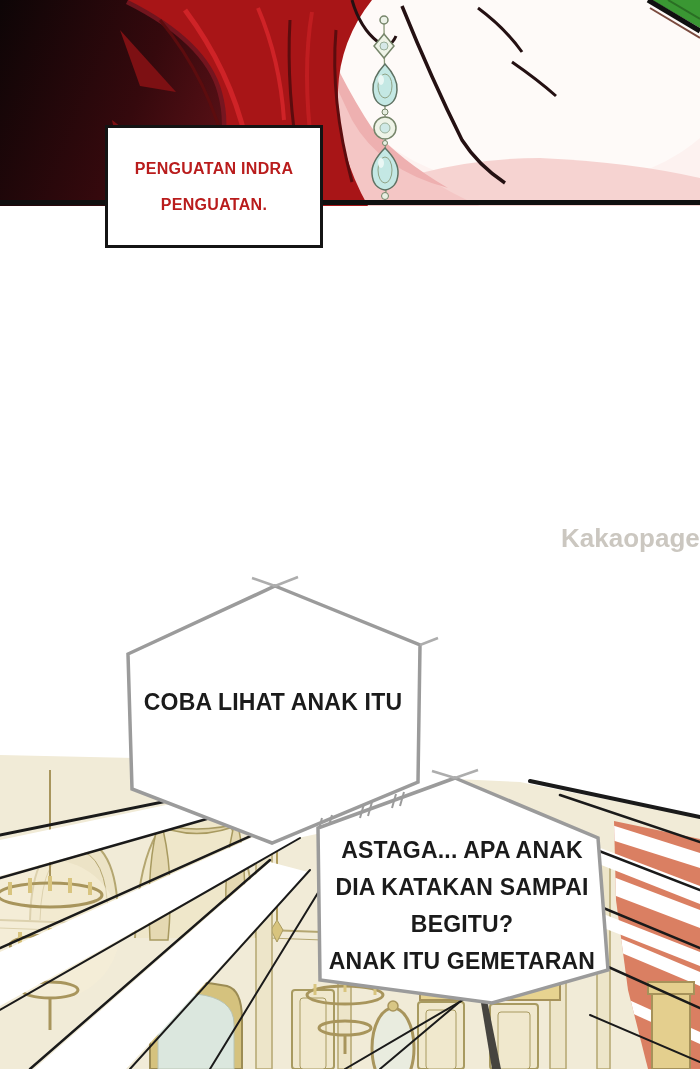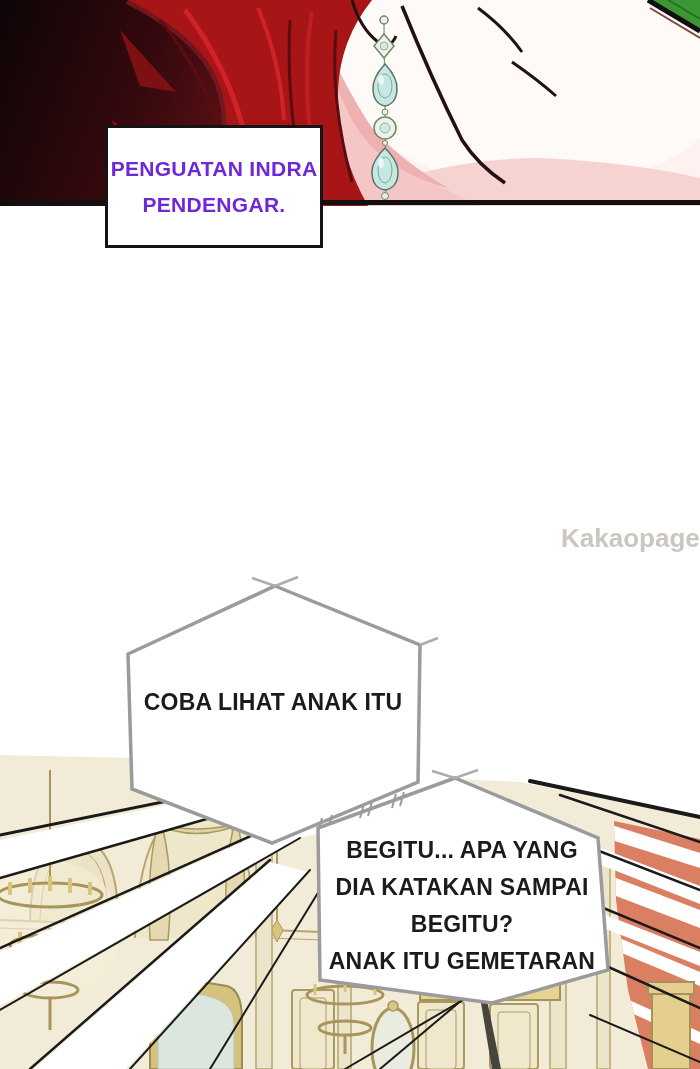--- a/index.html
+++ b/index.html
@@ -9,22 +9,22 @@
   }
   .art{position:absolute;display:block;}
   #top-art{left:0;top:0;}
   #scene-art{left:0;top:690px;}
   #bubble1-shape{left:100px;top:556px;}
   #bubble2-shape{left:298px;top:758px;}
   .caption-box{
     position:absolute;left:105px;top:125px;width:218px;height:123px;
     box-sizing:border-box;background:#ffffff;border:3px solid #141414;
     display:flex;flex-direction:column;align-items:center;justify-content:center;
-    text-align:center;font-weight:700;font-size:21px;line-height:36px;
-    color:#6d28d9;letter-spacing:.3px;z-index:5;
+    text-align:center;font-weight:700;font-size:16px;line-height:36px;
+    color:#b91c1c;letter-spacing:.3px;z-index:5;
   }
   .bubble-text{
     position:absolute;text-align:center;font-weight:700;
     color:#1b1b1b;z-index:6;letter-spacing:.2px;
   }
   #bubble1-text{left:118px;top:682px;width:310px;font-size:23px;line-height:40px;}
   #bubble2-text{left:312px;top:832px;width:300px;font-size:23px;line-height:37px;}
   .watermark{
     position:absolute;left:561px;top:523px;z-index:4;
     color:#cbc7c0;font-weight:700;font-size:26px;letter-spacing:0;
@@ -93,21 +93,21 @@
       <line x1="668" y1="0" x2="700" y2="19" stroke="#2a6e24" stroke-width="2"></line>
       <line x1="648" y1="0" x2="700" y2="31" stroke="#101010" stroke-width="5"></line>
       <line x1="650" y1="8" x2="700" y2="38" stroke="#7a4a3e" stroke-width="2"></line>
     </g>
 
     <rect x="0" y="200" width="700" height="5" fill="#101010"></rect>
   </svg>
 
   <div class="caption-box">
     <span>PENGUATAN INDRA</span>
-    <span>PENDENGAR.</span>
+    <span>PENGUATAN.</span>
   </div>
 
   <div class="watermark">
     <span>Kakaopage</span>
     
   </div>
 
   <svg id="scene-art" class="art" width="700" height="379" viewBox="0 0 700 379">
     <defs>
       <clipPath id="wallClip">
@@ -249,19 +249,19 @@
   <svg id="bubble2-shape" class="art" width="325" height="252" viewBox="0 0 325 252" style="z-index:5">
     <polygon points="157,20 300,80 310,212 194,245 22,222 20,70" fill="#ffffff" stroke="#9b9b9b" stroke-width="3.5" stroke-linejoin="miter"></polygon>
     <line x1="157" y1="20" x2="180" y2="12" stroke="#adadad" stroke-width="2.5"></line>
     <line x1="157" y1="20" x2="134" y2="13" stroke="#adadad" stroke-width="2.5"></line>
     <line x1="66" y1="46" x2="62" y2="60" stroke="#9b9b9b" stroke-width="2"></line>
     <line x1="74" y1="44" x2="70" y2="58" stroke="#9b9b9b" stroke-width="2"></line>
     <line x1="98" y1="36" x2="94" y2="50" stroke="#9b9b9b" stroke-width="2"></line>
     <line x1="106" y1="34" x2="102" y2="48" stroke="#9b9b9b" stroke-width="2"></line>
   </svg>
   <div id="bubble2-text" class="bubble-text">
-    <div>BEGITU... APA YANG</div>
+    <div>ASTAGA... APA ANAK</div>
     <div>DIA KATAKAN SAMPAI</div>
     <div>BEGITU?</div>
     <div>ANAK ITU GEMETARAN</div>
   </div>
 
 </div>
 
 </body></html>

